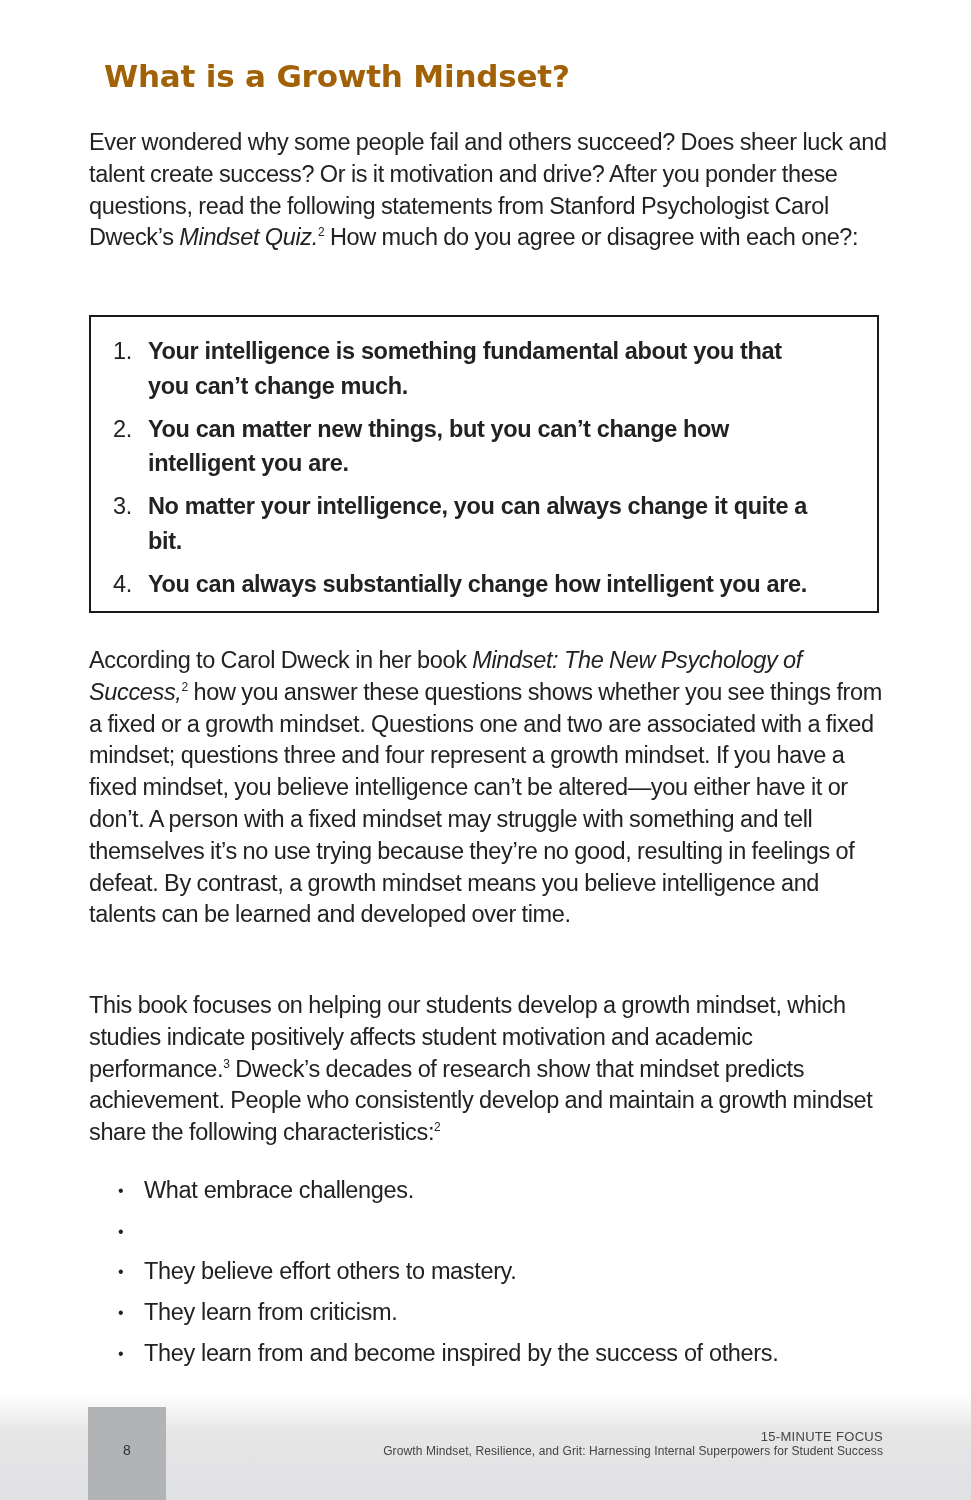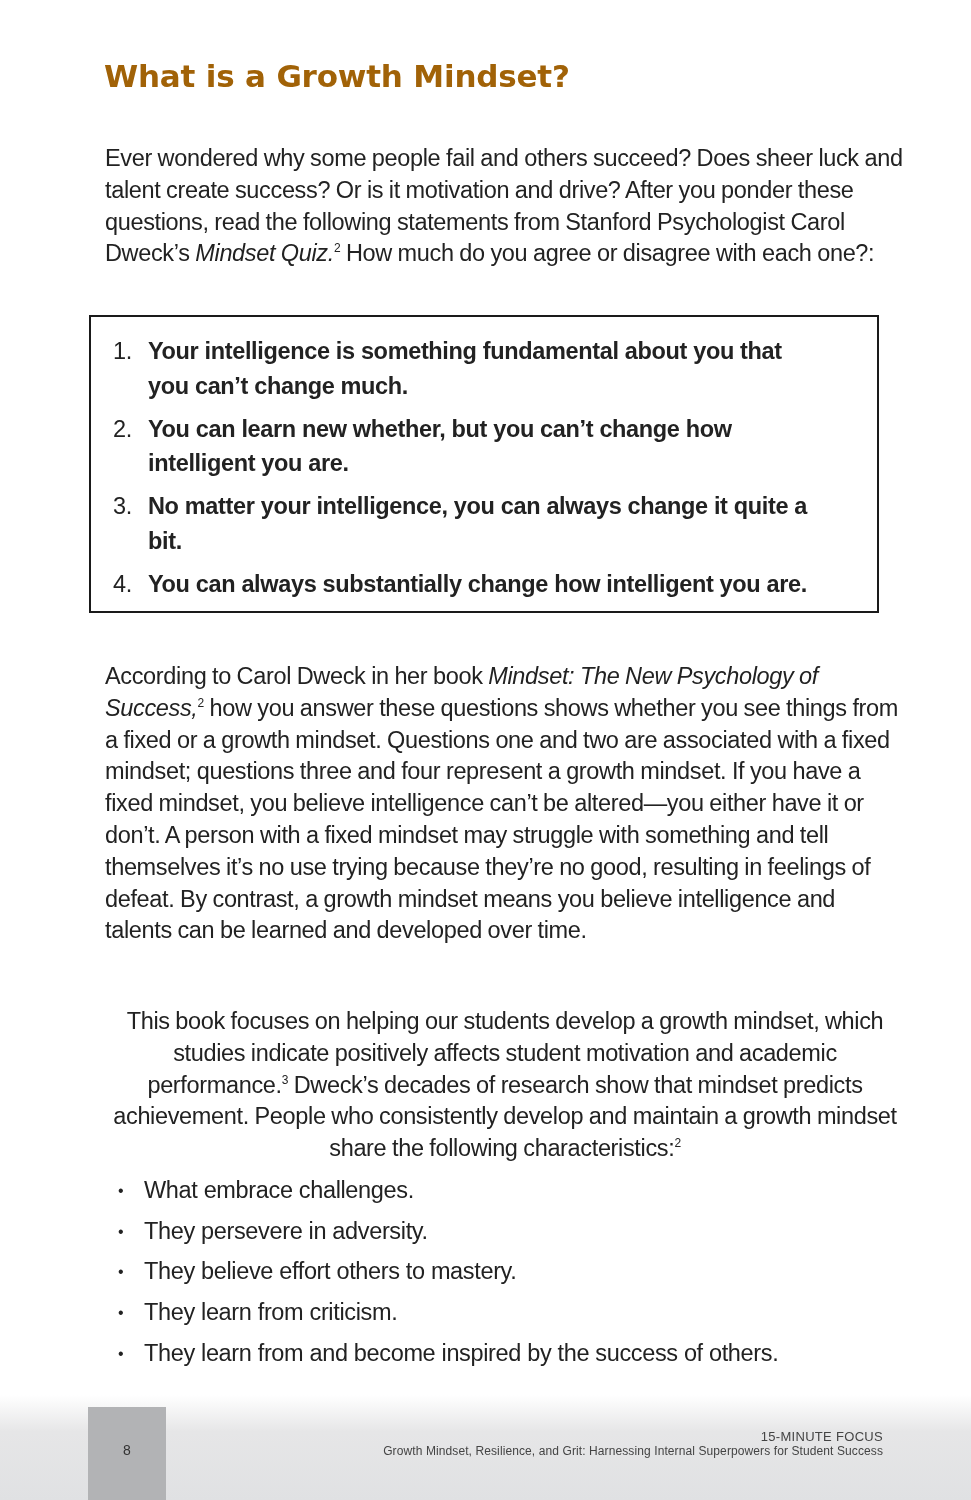--- a/index.html
+++ b/index.html
@@ -6,27 +6,27 @@
   body {
     width: 971px; height: 1500px; background: #ffffff; position: relative; overflow: hidden;
     font-family: "Liberation Sans", sans-serif; color: #1f1f1f;
   }
   .page-title {
     position: absolute; left: 104px; top: 58px; margin: 0;
     font-family: "DejaVu Sans", sans-serif; font-weight: bold; font-size: 31px; color: #a16207;
     letter-spacing: -0.2px;
   }
   .para {
-    position: absolute; left: 89px; width: 800px; margin: 16px;
+    position: absolute; left: 89px; width: 800px; margin: 0;
     font-size: 23.5px; line-height: 31.8px; color: #222;
     letter-spacing: -0.35px; word-spacing: -0.5px;
   }
   .p1 { top: 127px; }
   .p2 { top: 645px; }
-  .p3 { top: 990px; text-align: center; }
+  .p3 { top: 990px; }
   sup { font-size: 12px; line-height: 0; vertical-align: super; }
   .quiz-box {
     position: absolute; left: 89px; top: 315px; width: 790px; height: 298px;
     border: 2.5px solid #1a1a1a; box-sizing: border-box;
   }
   .quiz-list { list-style: none; margin: 0; padding: 0; position: absolute; left: 22px; top: 17px; width: 700px; }
   .quiz-item { display: flex; font-size: 23.5px; line-height: 34.5px; color: #222; margin-bottom: 8.5px; letter-spacing: -0.35px; }
   .quiz-num { width: 35px; flex: none; }
   .quiz-text { flex: 1; font-weight: bold; }
   .traits { position: absolute; left: 118px; top: 1174px; margin: 0; padding: 0; list-style: none; }
@@ -51,21 +51,21 @@
 <p class="para p1"><span>Ever wondered why some people fail and others succeed? Does sheer luck and talent create success? Or is it motivation and drive? After you ponder these questions, read the following statements from Stanford Psychologist Carol Dweck’s </span><em>Mindset Quiz.</em><sup>2</sup><span> How much do you agree or disagree with each one?:</span></p>
 
 <div class="quiz-box">
   <ol class="quiz-list">
     <li class="quiz-item">
         <span class="quiz-num">1.</span>
         <span class="quiz-text">Your intelligence is something fundamental about you that you can’t change much.</span>
       </li>
     <li class="quiz-item">
         <span class="quiz-num">2.</span>
-        <span class="quiz-text">You can learn new whether, but you can’t change how intelligent you are.</span>
+        <span class="quiz-text">You can matter new things, but you can’t change how intelligent you are.</span>
       </li>
     <li class="quiz-item">
         <span class="quiz-num">3.</span>
         <span class="quiz-text">No matter your intelligence, you can always change it quite a bit.</span>
       </li>
     <li class="quiz-item">
         <span class="quiz-num">4.</span>
         <span class="quiz-text">You can always substantially change how intelligent you are.</span>
       </li>
   </ol>
@@ -75,21 +75,20 @@
 
 <p class="para p3"><span>This book focuses on helping our students develop a growth mindset, which studies indicate positively affects student motivation and academic performance.</span><sup>3</sup><span> Dweck’s decades of research show that mindset predicts achievement. People who consistently develop and maintain a growth mindset share the following characteristics:</span><sup>2</sup></p>
 
 <ul class="traits">
   <li class="trait">
       <span class="bullet">•</span>
       <span>What embrace challenges.</span>
     </li>
   <li class="trait">
       <span class="bullet">•</span>
-      <span>They persevere in adversity.</span>
     </li>
   <li class="trait">
       <span class="bullet">•</span>
       <span>They believe effort others to mastery.</span>
     </li>
   <li class="trait">
       <span class="bullet">•</span>
       <span>They learn from criticism.</span>
     </li>
   <li class="trait">

